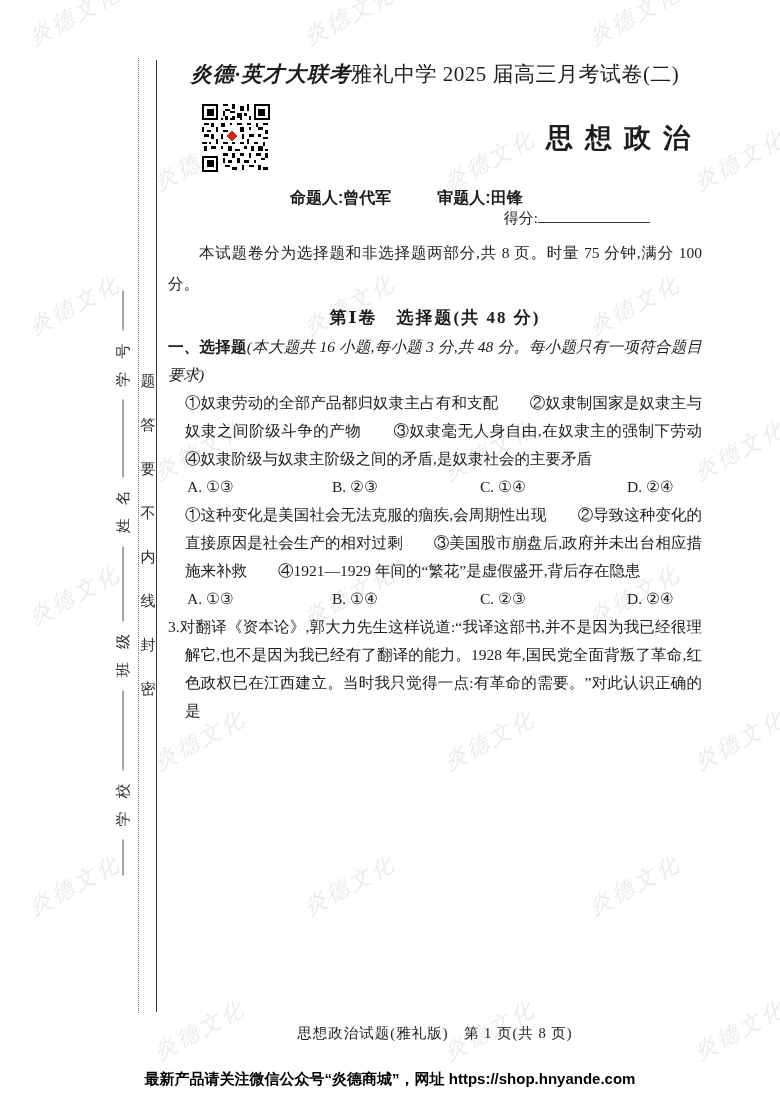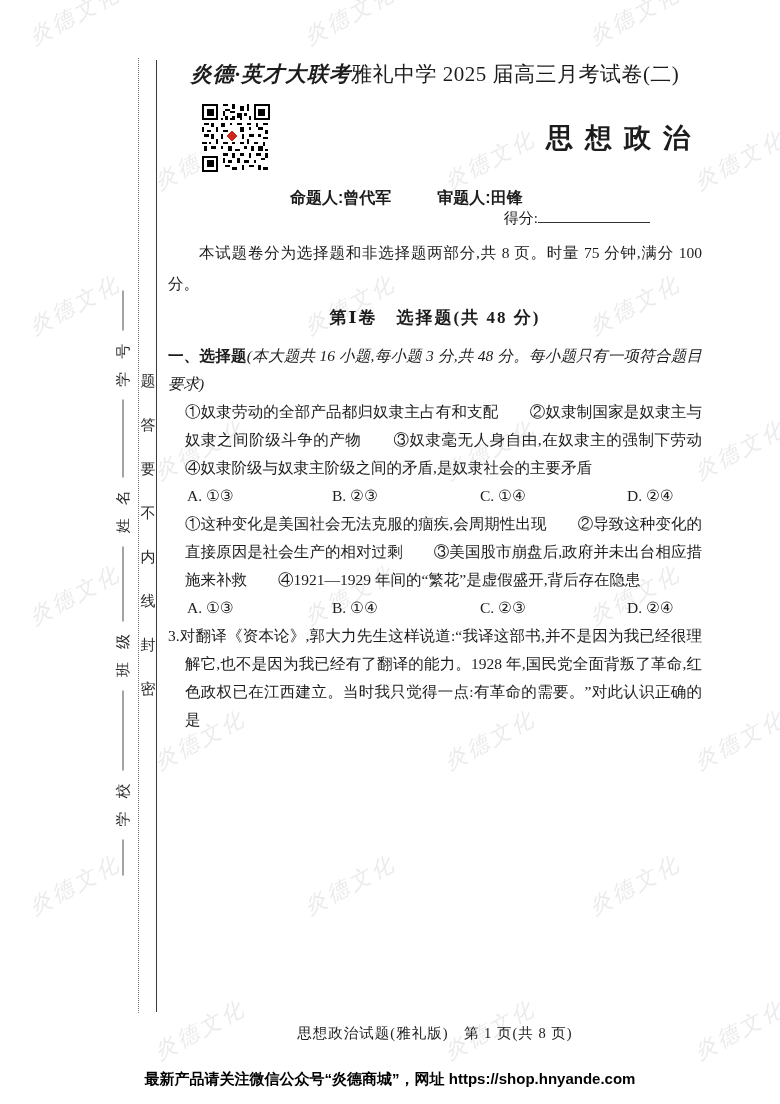--- a/index.html
+++ b/index.html
@@ -44,21 +44,21 @@
   }
   .setter-row {
     margin-top:4px; padding-left:122px; font-family:"Liberation Sans",sans-serif;
     font-weight:bold; font-size:16px;
   }
   .setter-row .gap { display:inline-block; width:46px; }
   .score-row { text-align:right; padding-right:52px; font-size:15px; }
   .score-line { display:inline-block; width:112px; border-bottom:1px solid #333; height:14px; }
   .intro { margin-top:9px; font-size:15.5px; line-height:31px; text-indent:2em; text-align:justify; }
   .part-title { margin-top:7px; text-align:center; font-size:17px; font-weight:bold; letter-spacing:2px; }
-  .lead { margin-top:13px; font-size:15.5px; line-height:28px; text-align:justify; }
+  .lead { margin-top:4px; font-size:15.5px; line-height:28px; text-align:justify; }
   .lead .lead-bold { font-family:"Liberation Sans",sans-serif; font-weight:bold; }
   .lead .lead-note { font-style:italic; }
   .question { font-size:15.5px; line-height:28px; text-align:justify; }
   .q-stem  { padding-left:17px; text-indent:-17px; }
   .q-items { padding-left:17px; }
   .q-options { padding-left:19px; display:grid; grid-template-columns:117px 120px 119px auto;gap:28px; }
   .page-footer {
     position:absolute; left:168px; top:1024px; width:534px; text-align:center;
     font-size:14.5px; letter-spacing:1px;
   }

